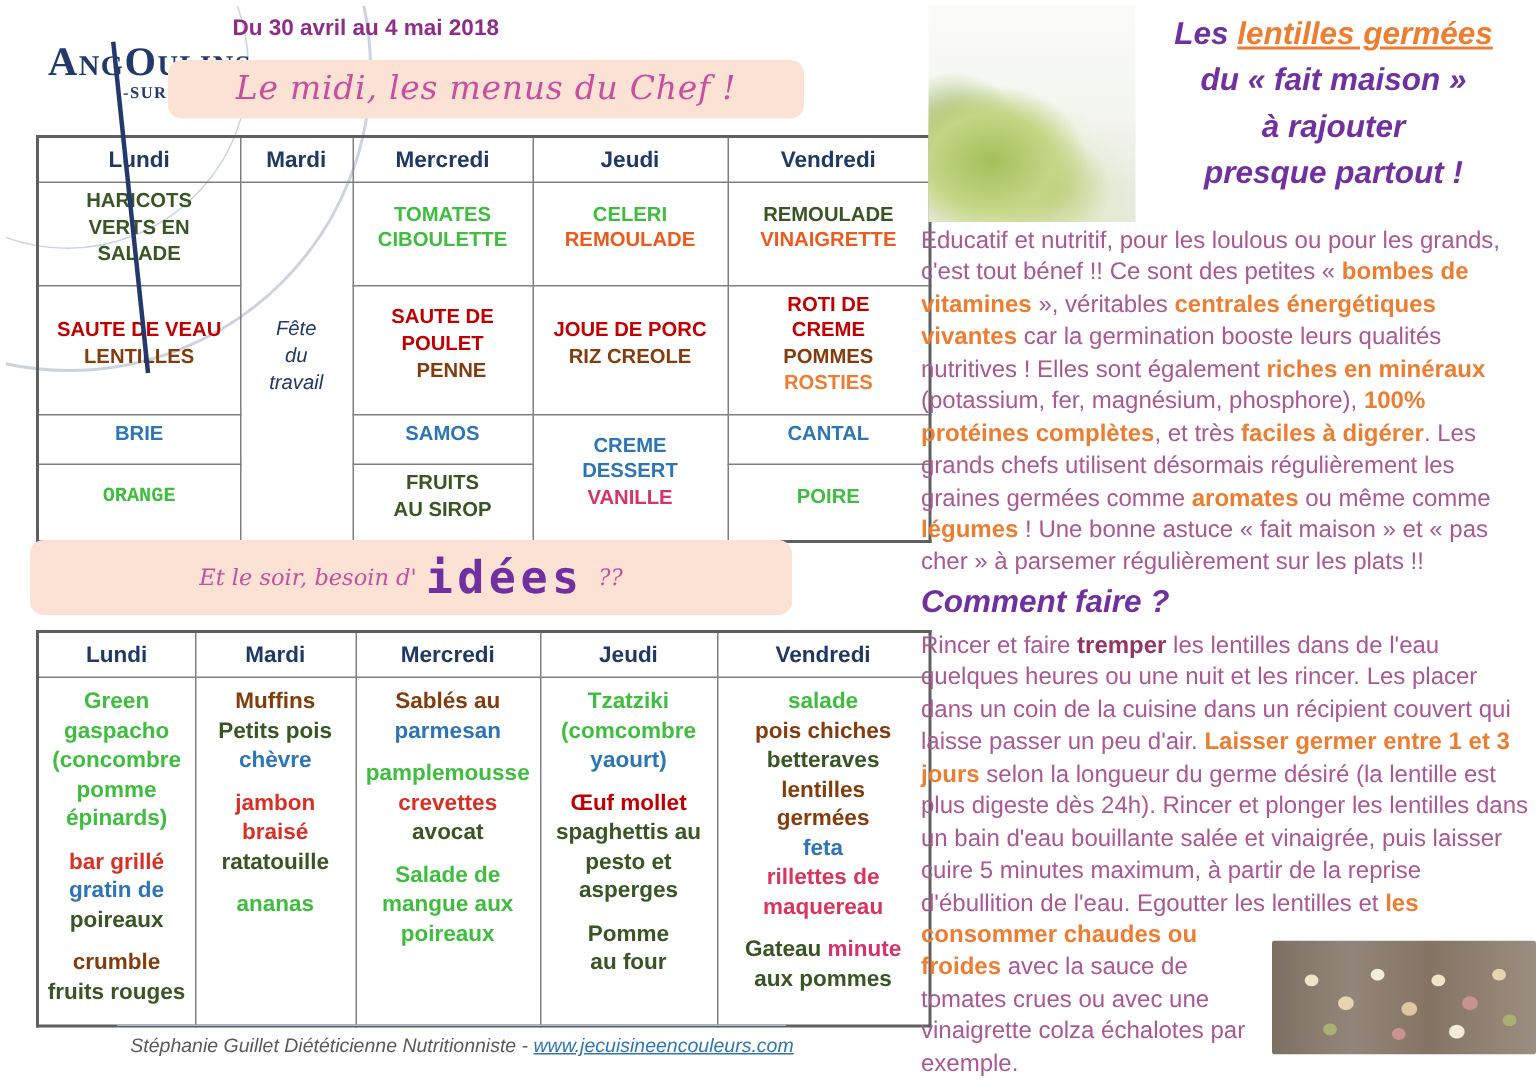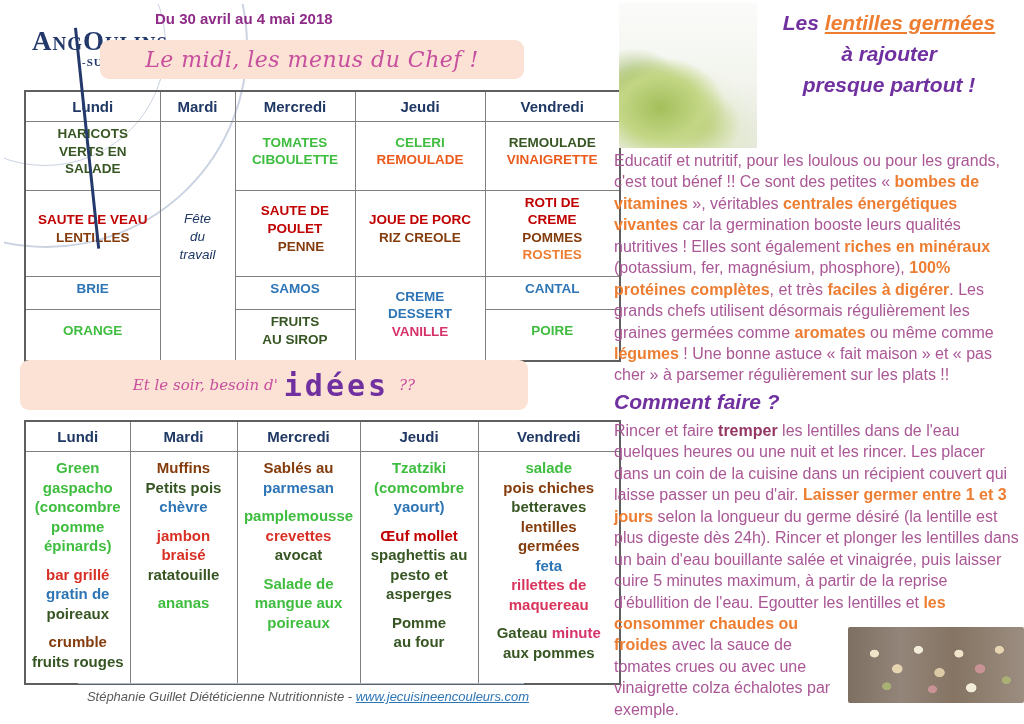--- a/index.html
+++ b/index.html
@@ -15,21 +15,21 @@
   #logo-title{position:absolute;left:28px;top:22px;font-family:"Liberation Serif",serif;
       font-variant:small-caps;font-size:27px;letter-spacing:1px;color:#24396B;font-weight:600;}
   #logo-sub{position:absolute;left:78px;top:52px;font-family:"Liberation Serif",serif;
       font-size:11px;letter-spacing:1px;color:#24396B;font-weight:600;}
   #needle{position:absolute;left:74px;top:28px;width:3px;height:222px;background:#24396B;
       transform-origin:top left;transform:rotate(-6deg);z-index:3;}
 
   
   #date{left:155px;top:10px;font-size:15px;font-weight:700;color:var(--c-magenta);}
   .banner{background:var(--c-peach);border-radius:9px;display:flex;align-items:center;justify-content:center;}
-  #lunch-banner{left:100px;top:40px;width:424px;height:39px;}
+  #lunch-banner{left:112px;top:40px;width:424px;height:39px;}
   .script{font-family:"DejaVu Serif",serif;font-style:italic;font-size:22px;
       color:var(--c-scriptpink);letter-spacing:.5px;white-space:pre;}
   #evening-banner{left:20px;top:360px;width:508px;height:50px;}
   .script2{font-family:"DejaVu Serif",serif;font-style:italic;font-size:15px;color:var(--c-scriptpink);white-space:pre;}
   .stamp{font-family:"DejaVu Sans Mono",monospace;font-weight:700;font-size:30px;
       color:var(--c-purple);letter-spacing:3px;margin:0 10px 0 6px;}
 
   
   table.menu{position:absolute;left:24px;border-collapse:collapse;table-layout:fixed;
       width:595px;background:transparent;border:2px solid #5f5f5f;}
@@ -208,21 +208,21 @@
           </td>
           <td>
             <div class="grp">
               <div class="ln"><span style="color: var(--c-blue);">CANTAL</span></div>
             </div>
           </td>
         </tr>
         <tr>
           <td>
             <div class="grp">
-              <div class="ln"><span style="color: var(--c-green);">ORANGE</span></div>
+              <div class="ln"><span style="color: var(--c-green); font-family: Liberation Mono, monospace;">ORANGE</span></div>
             </div>
           </td>
           <td>
             <div class="grp">
               <div class="ln"><span style="color: var(--c-darkgreen);">FRUITS</span></div>
               <div class="ln"><span style="color: var(--c-darkgreen);">AU SIROP</span></div>
             </div>
           </td>
           <td>
             <div class="grp">
@@ -345,20 +345,21 @@
     </table>
 
   <div class="abs" id="footer-line"></div>
   <div class="abs" id="footer">
     <span>Stéphanie Guillet Diététicienne  Nutritionniste - </span><span class="link">www.jecuisineencouleurs.com</span>
   </div>
 
   <div class="abs" id="photo1"></div>
   <div class="abs" id="rp-title">
       <div class="rline"><span style="color: var(--c-purple);">Les </span><span class="u" style="color: var(--c-orange);">lentilles germées</span></div>
+      <div class="rline"><span style="color: var(--c-purple);">du « fait maison »</span></div>
       <div class="rline"><span style="color: var(--c-purple);">à rajouter</span></div>
       <div class="rline"><span style="color: var(--c-purple);">presque partout !</span></div>
     </div>
   <div class="abs" id="intro"><span>Educatif et nutritif, pour les loulous ou pour les grands, c'est tout bénef !! Ce sont des petites « </span><span class="b" style="color: var(--c-orange);">bombes de vitamines</span><span> », véritables </span><span class="b" style="color: var(--c-orange);">centrales énergétiques vivantes</span><span> car la germination booste leurs qualités nutritives ! Elles sont également </span><span class="b" style="color: var(--c-orange);">riches en minéraux</span><span> (potassium, fer, magnésium, phosphore), </span><span class="b" style="color: var(--c-orange);">100% protéines complètes</span><span>, et très </span><span class="b" style="color: var(--c-orange);">faciles à digérer</span><span>. Les grands chefs utilisent désormais régulièrement les graines germées comme </span><span class="b" style="color: var(--c-orange);">aromates</span><span> ou même comme </span><span class="b" style="color: var(--c-orange);">légumes</span><span> ! Une bonne astuce « fait maison » et « pas cher » à parsemer régulièrement sur les plats !!</span></div>
   <div class="abs" id="howto-h">Comment faire ?</div>
   <div class="abs" id="howto">
     <div class="push"></div>
     <div id="photo2"></div>
     <span><span>Rincer et faire </span><span class="b" style="color: var(--c-darkmagenta);">tremper</span><span> les lentilles dans de l'eau quelques heures ou une nuit et les rincer. Les placer dans un coin de la cuisine dans un récipient couvert qui laisse passer un peu d'air. </span><span class="b" style="color: var(--c-orange);">Laisser germer entre 1 et 3 jours</span><span> selon la longueur du germe désiré (la lentille est plus digeste dès 24h). Rincer et plonger les lentilles dans un bain d'eau bouillante salée et vinaigrée, puis laisser cuire 5 minutes maximum, à partir de la reprise d'ébullition de l'eau. Egoutter les lentilles et </span><span class="b" style="color: var(--c-orange);">les consommer chaudes ou froides</span><span> avec la sauce de tomates crues ou avec une vinaigrette colza échalotes par exemple.</span></span>
   </div>

